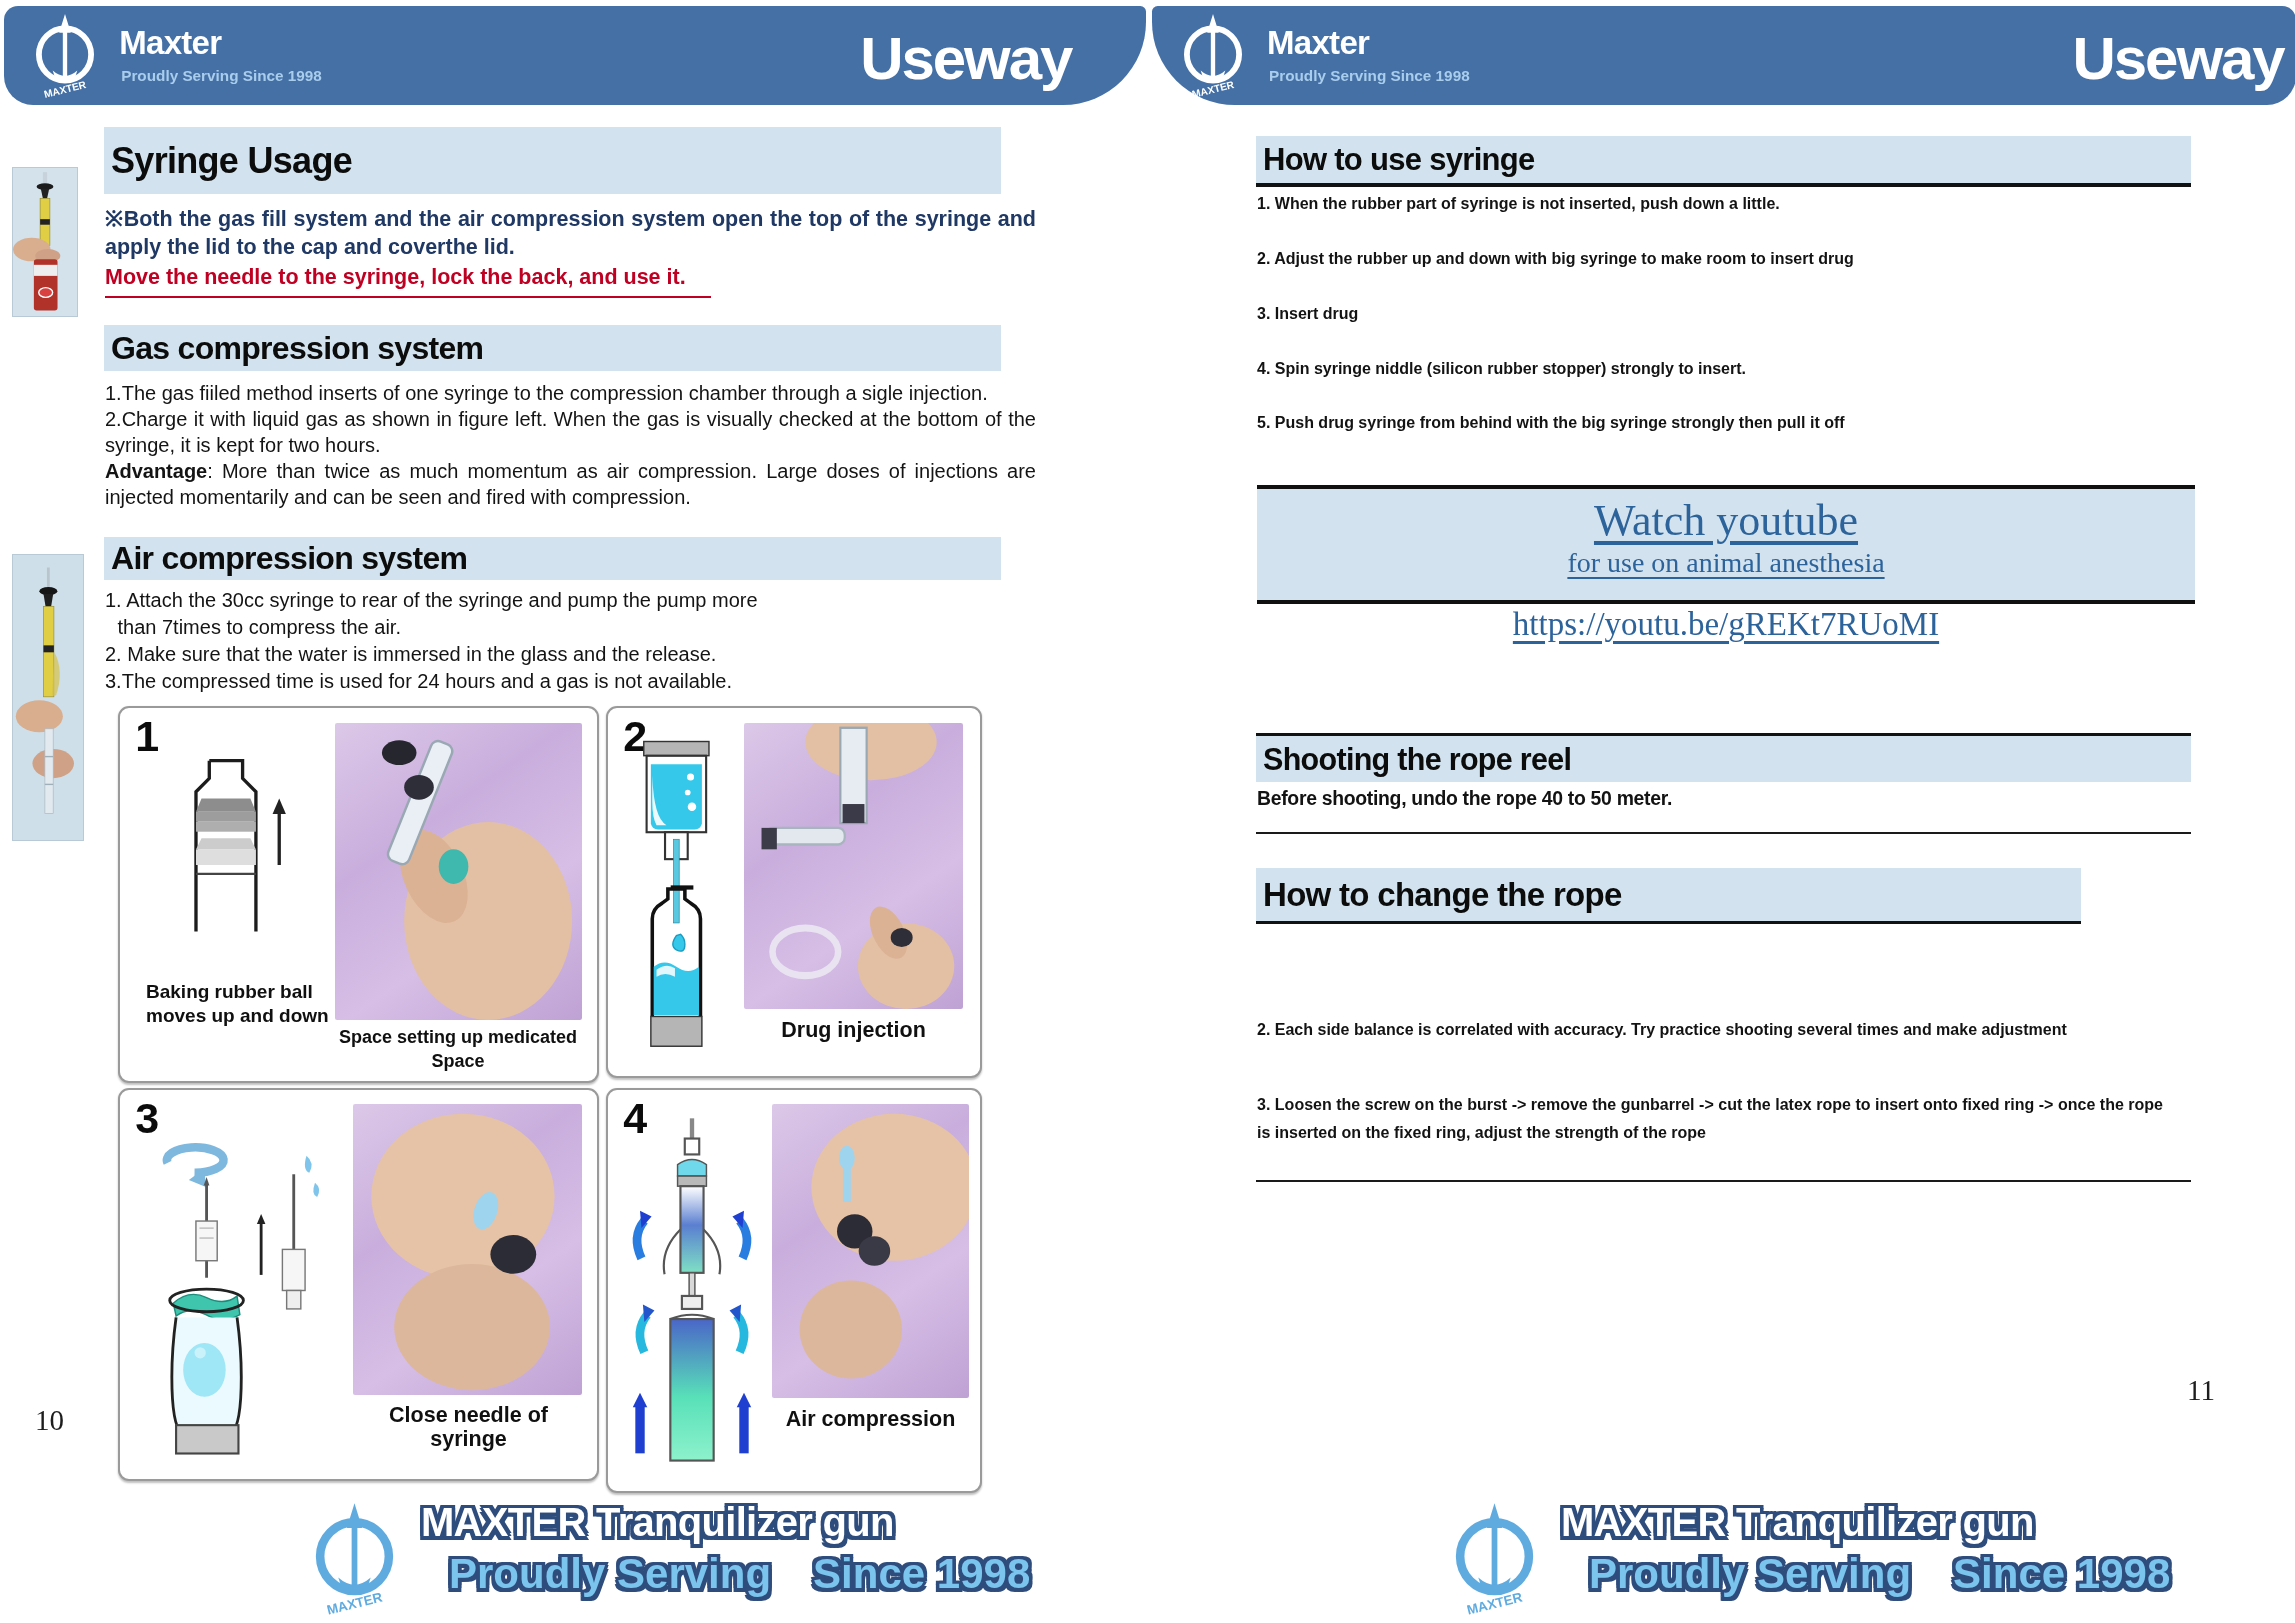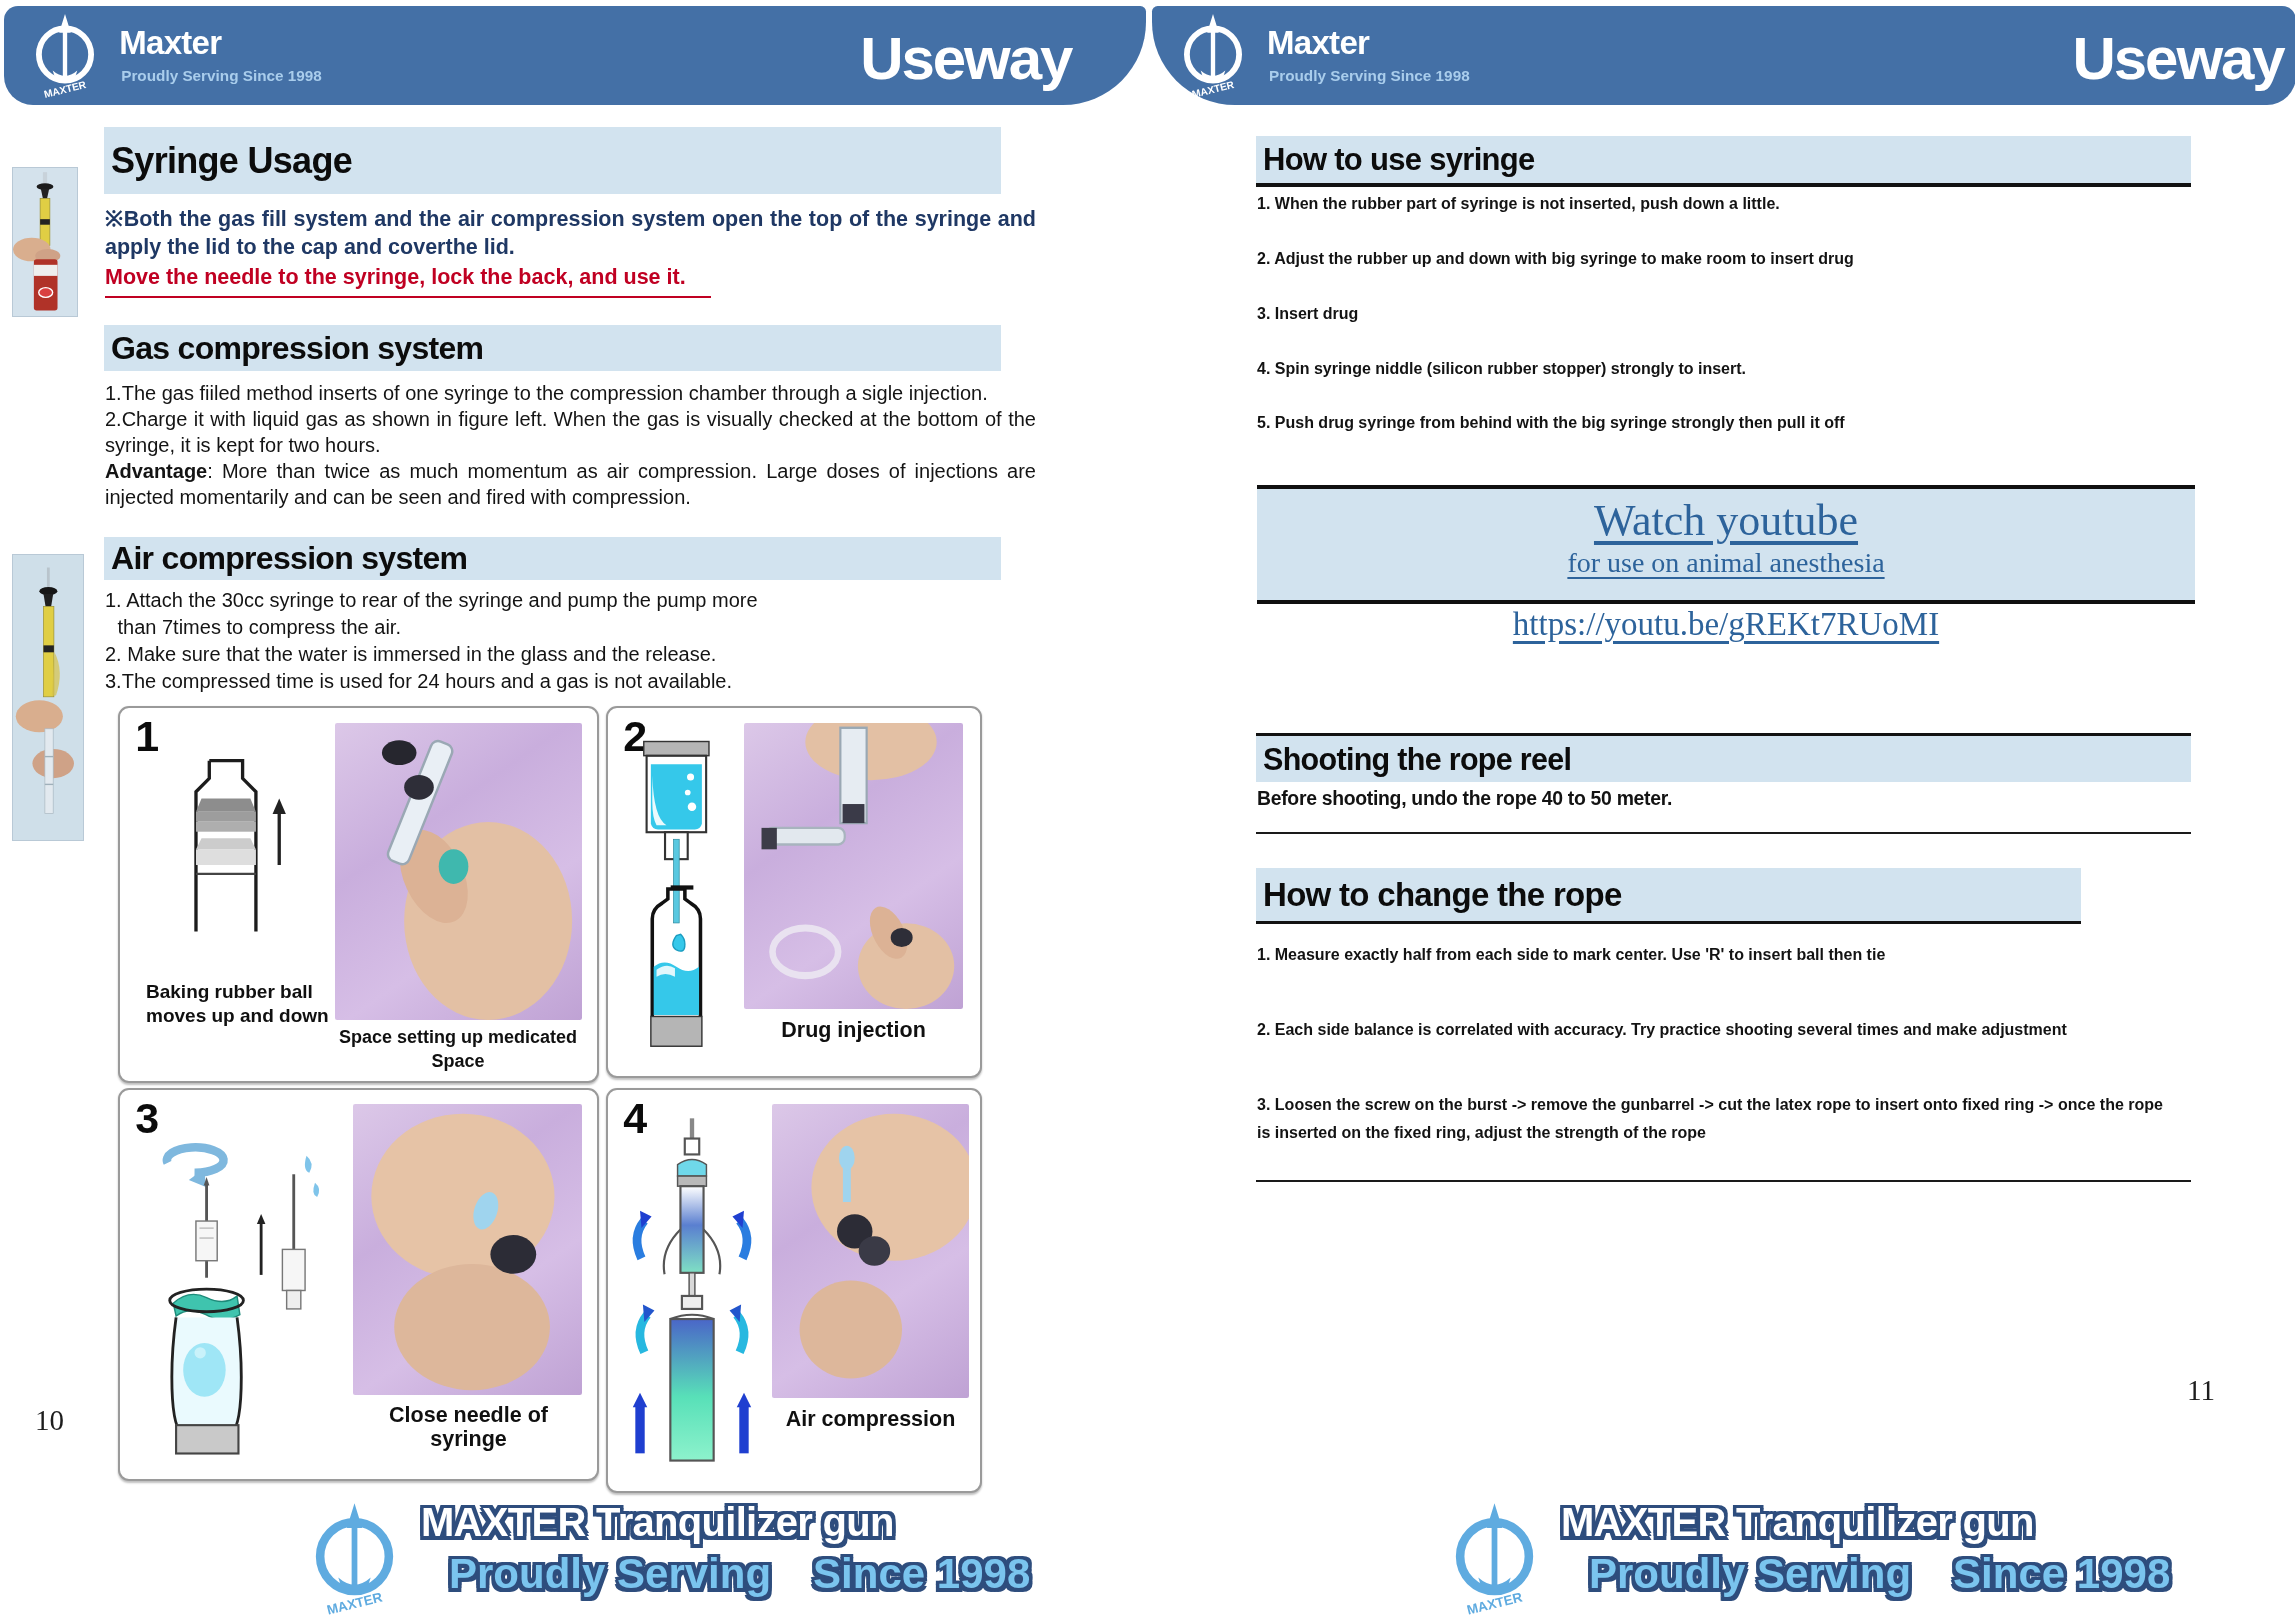--- a/index.html
+++ b/index.html
@@ -334,21 +334,20 @@
 
   <div class="hbar" style="left:1256px;top:733px;width:935px;height:46px;border-top:3.5px solid #121212;">
     <div class="t" style="font-size:30.5px;">Shooting the rope reel</div>
   </div>
   <div class="item" style="top:784px;font-size:19.4px;letter-spacing:-0.3px;">Before shooting, undo the rope 40 to 50 meter.</div>
   <div class="rule" style="left:1256px;top:832px;width:935px;"></div>
 
   <div class="hbar" style="left:1256px;top:868px;width:825px;height:53px;border-bottom:3.5px solid #121212;">
     <div class="t" style="font-size:33px;">How to change the rope</div>
   </div>
-  <div class="item just" style="top:941px;width:906px;">1. Measure exactly half from each side to mark center. Use 'R' to insert ball then tie</div>
   <div class="item just" style="top:1016px;width:906px;">2. Each side balance is correlated with accuracy. Try practice shooting several times and make adjustment</div>
   <div class="item just" style="top:1091px;width:906px;">3. Loosen the screw on the burst -&gt; remove the gunbarrel -&gt; cut the latex rope to insert onto fixed ring -&gt; once the rope is inserted on the fixed ring, adjust the strength of the rope</div>
   <div class="rule" style="left:1256px;top:1180px;width:935px;"></div>
 
   <div class="pageno" style="left:2187px;top:1374px;">11</div>
 
   <div class="footer" style="left:1442px;top:1499px;">
     <svg class="flogo" viewBox="0 0 110 120">
       <circle cx="55" cy="58" r="36" fill="none" stroke="#5fabe0" stroke-width="9"></circle>
       <path d="M55 2 L63 28 L58 28 L58 94 L52 94 L52 28 L47 28 Z" fill="#5fabe0"></path>

